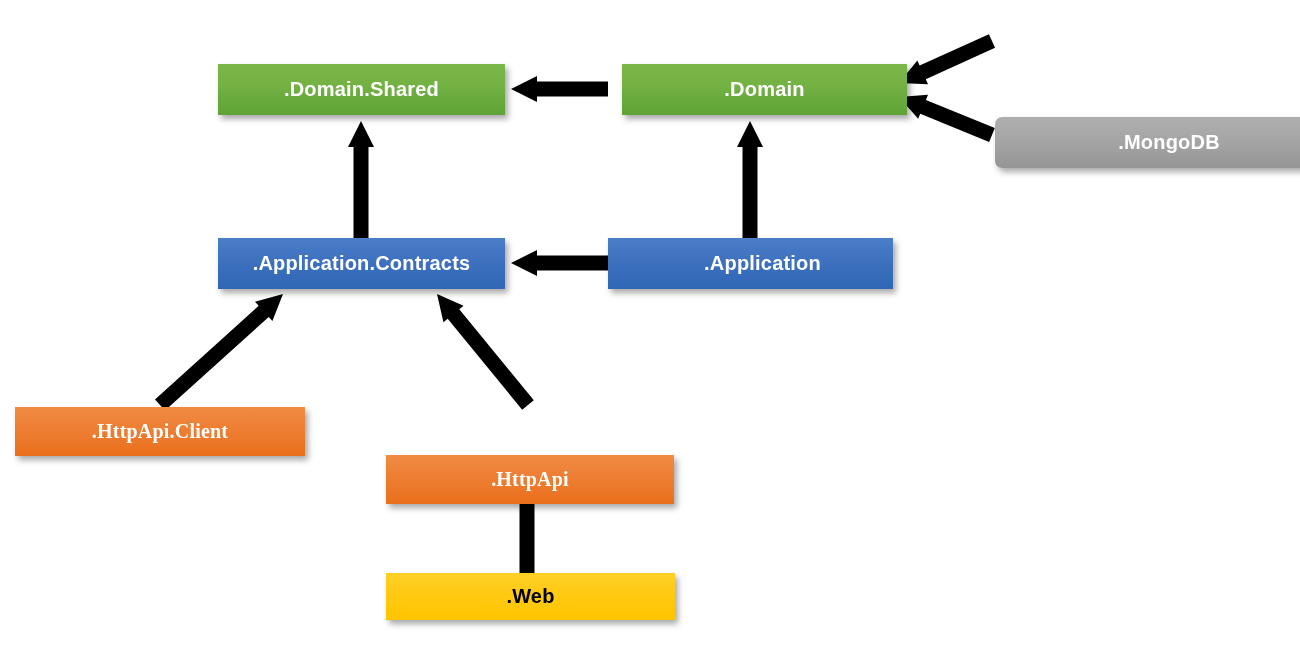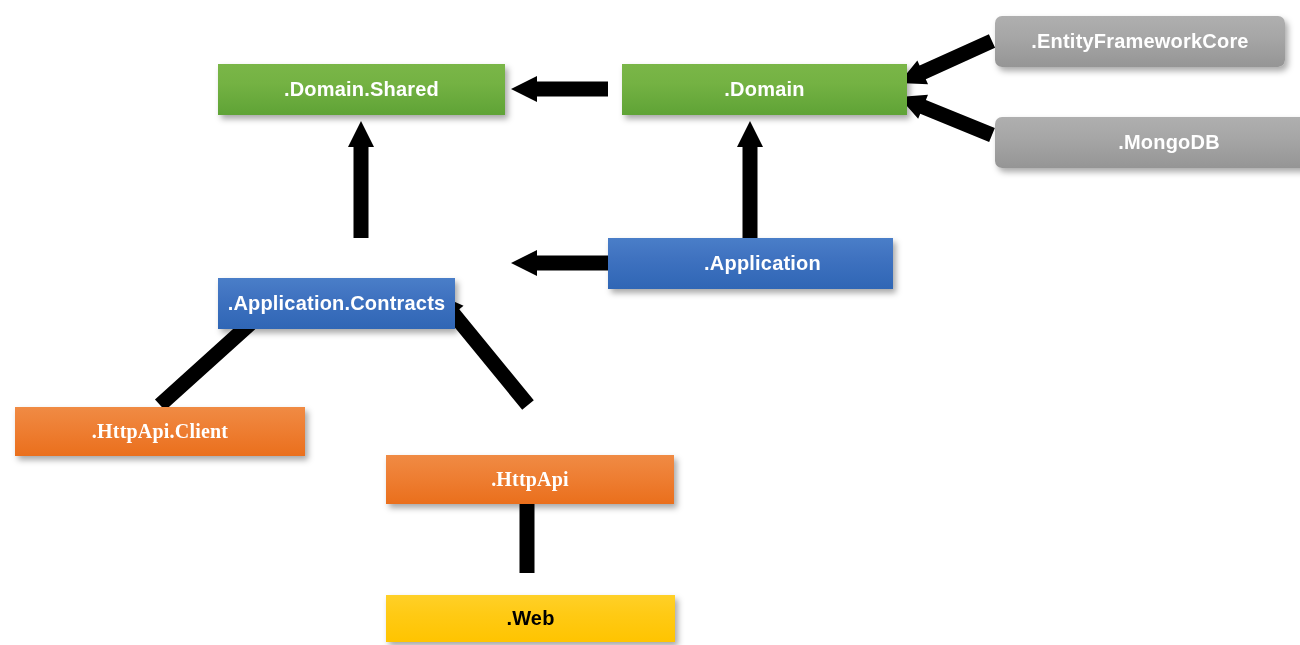--- a/index.html
+++ b/index.html
@@ -50,21 +50,20 @@
     background: linear-gradient(180deg, #f08b44 0%, #ee7f34 42%, #ea6f1c 100%);
     font-family: Liberation Serif, serif;
   }
   .node-gray {
     background: linear-gradient(180deg, #afafaf 0%, #a6a6a6 42%, #959595 100%);
     border-radius: 7px;
   }
   .node-yellow {
     background: linear-gradient(180deg, #ffd028 0%, #ffca14 42%, #ffc400 100%);
     color: #000000;
-    margin-top: 22px;
   }
 </style>
 </head>
 <body>
 
 <div id="canvas">
 
   <svg id="arrow-layer" width="1300" height="645" viewBox="0 0 1300 645">
       <polygon points="608.00,81.50 537.00,81.50 537.00,76.00 511.00,89.00 537.00,102.00 537.00,96.50 608.00,96.50" fill="#000000"></polygon>
       <polygon points="988.91,34.16 919.61,65.46 917.35,60.45 899.00,83.00 928.05,84.15 925.78,79.13 995.09,47.84" fill="#000000"></polygon>
@@ -78,29 +77,26 @@
     </svg>
 
   <div class="node node-green" style="left:218px; top:64px; width:287px; height:51px;">
     <span>.Domain.Shared</span>
   </div>
 
   <div class="node node-green" style="left:608px; top:64px; width:285px; height:51px;margin-left:14px;">
     <span>.Domain</span>
   </div>
 
-  <div class="node node-gray" style="left:995px; top:16px; width:290px; height:51px;">
-    <span>.EntityFrameworkCore</span>
-  </div>
 
   <div class="node node-gray" style="left:995px; top:117px; width:348px; height:51px;">
     <span>.MongoDB</span>
   </div>
 
-  <div class="node node-blue" style="left:218px; top:238px; width:237px; height:51px;margin-top:40px;">
+  <div class="node node-blue" style="left:218px; top:238px; width:287px; height:51px;">
     <span>.Application.Contracts</span>
   </div>
 
   <div class="node node-blue" style="left:608px; top:238px; width:285px; height:51px;padding-left:24px;">
     <span>.Application</span>
   </div>
 
   <div class="node node-orange" style="left:15px; top:407px; width:290px; height:49px;">
     <span>.HttpApi.Client</span>
   </div>

